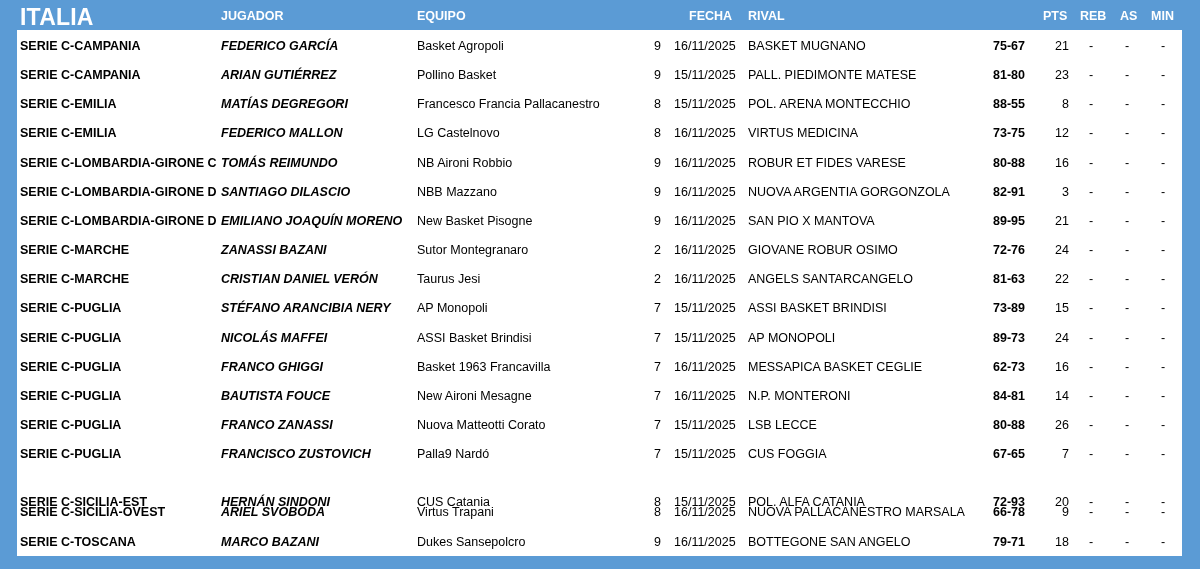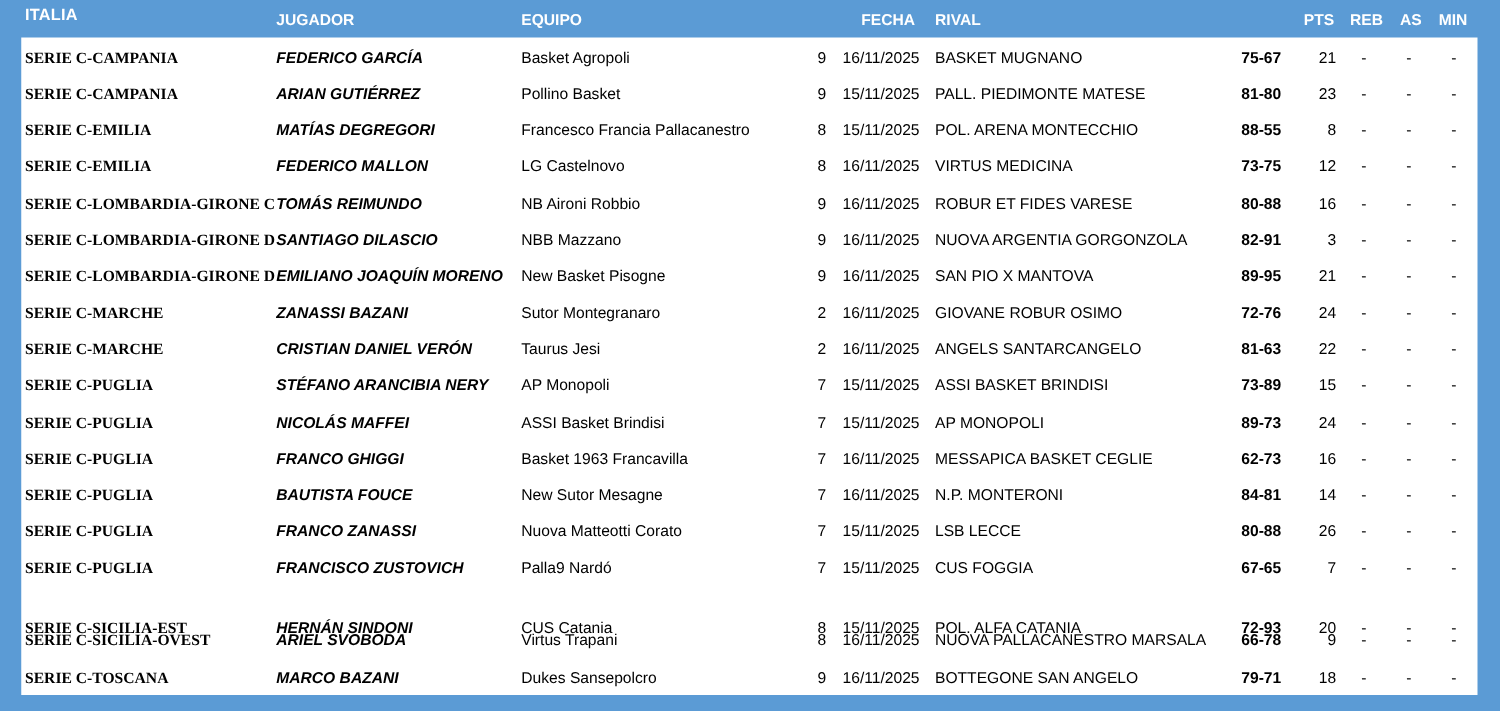--- a/index.html
+++ b/index.html
@@ -7,31 +7,31 @@
     width: 1200px; height: 569px; overflow: hidden;
     background: #5b9bd5;
     font-family: "Liberation Sans", "DejaVu Sans", sans-serif;
     position: relative;
   }
   .header {
     position: absolute; left: 0; top: 0; width: 1200px; height: 30px;
     color: #ffffff; font-weight: bold; font-size: 12.5px;
   }
   .header span { position: absolute; top: 9px; white-space: nowrap; }
-  .header .title { font-size: 13px; top: 4px; left: 20px; letter-spacing: 0.2px; }
+  .header .title { font-size: 23px; top: 4px; left: 20px; letter-spacing: 0.2px; }
   .panel {
     position: absolute; left: 17px; top: 30px; width: 1165px; height: 526px;
     background: #ffffff;
   }
   .row {
     position: absolute; left: 0; width: 1165px; height: 29px;
     font-size: 12.5px; color: #000000;
   }
   .row span { position: absolute; top: 8px; white-space: nowrap; }
-  .c-league { left: 3px; font-weight: bold; font-family: Liberation Serif, serif; }
+  .c-league { left: 3px; font-weight: bold; }
   .c-player { left: 204px; font-weight: bold; font-style: italic; }
   .c-team { left: 400px; }
   .c-round { left: 614px; width: 30px; text-align: right; }
   .c-date { left: 657px; }
   .c-rival { left: 731px; }
   .c-score { left: 960px; width: 48px; text-align: right; font-weight: bold; }
   .c-pts { left: 1022px; width: 30px; text-align: right; }
   .c-reb { left: 1062px; width: 24px; text-align: center; }
   .c-as { left: 1098px; width: 24px; text-align: center; }
   .c-min { left: 1134px; width: 24px; text-align: center; }
@@ -204,21 +204,21 @@
       <span class="c-rival">MESSAPICA BASKET CEGLIE</span>
       <span class="c-score">62-73</span>
       <span class="c-pts">16</span>
       <span class="c-reb">-</span>
       <span class="c-as">-</span>
       <span class="c-min">-</span>
     </div>
     <div class="row" style="top: 350.8px;">
       <span class="c-league">SERIE C-PUGLIA</span>
       <span class="c-player">BAUTISTA FOUCE</span>
-      <span class="c-team">New Sutor Mesagne</span>
+      <span class="c-team">New Aironi Mesagne</span>
       <span class="c-round">7</span>
       <span class="c-date">16/11/2025</span>
       <span class="c-rival">N.P. MONTERONI</span>
       <span class="c-score">84-81</span>
       <span class="c-pts">14</span>
       <span class="c-reb">-</span>
       <span class="c-as">-</span>
       <span class="c-min">-</span>
     </div>
     <div class="row" style="top: 379.95px;">

